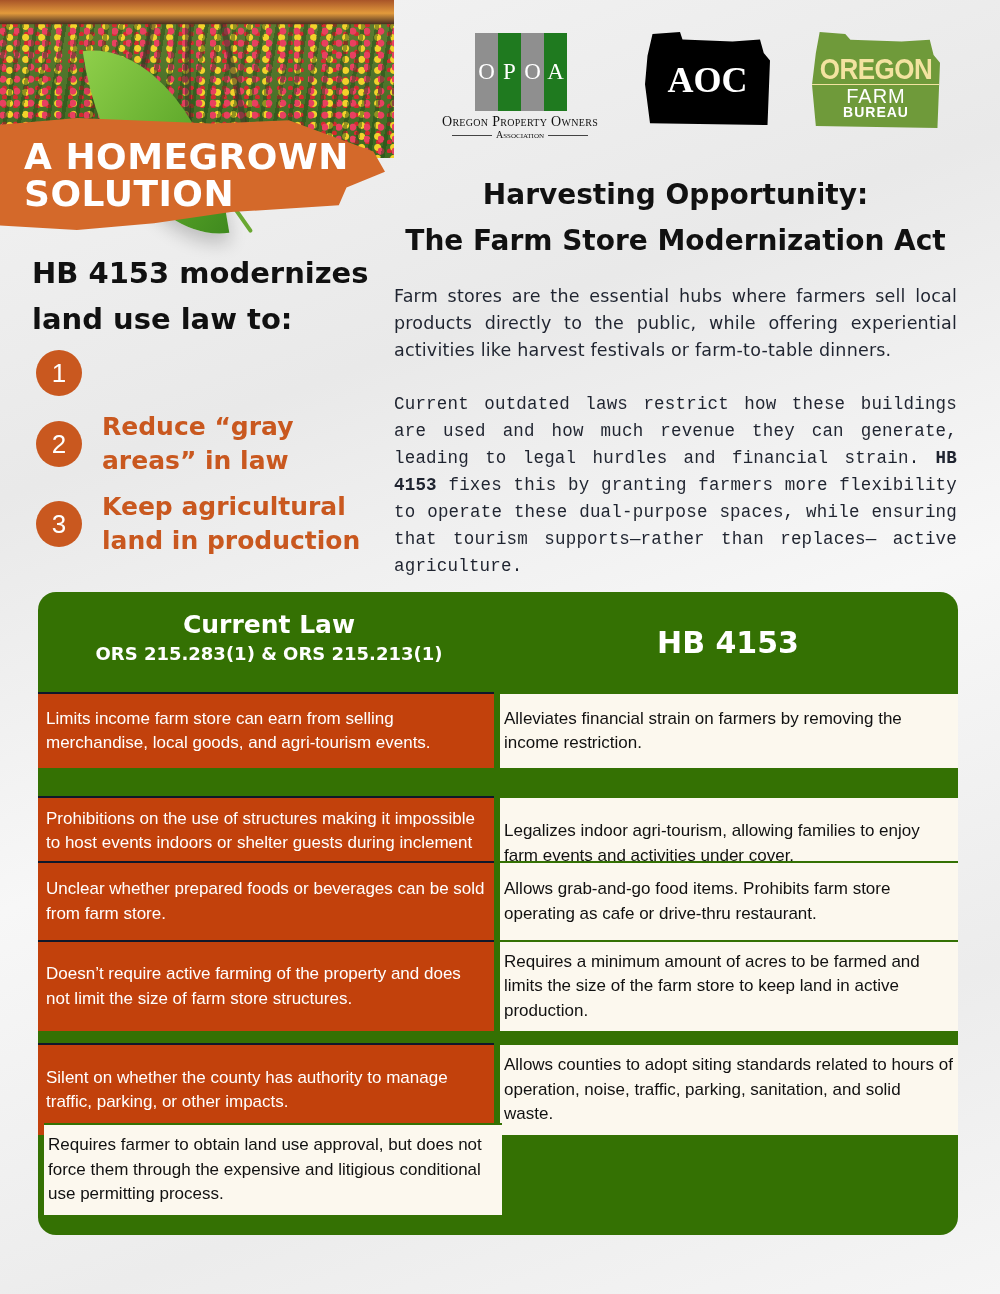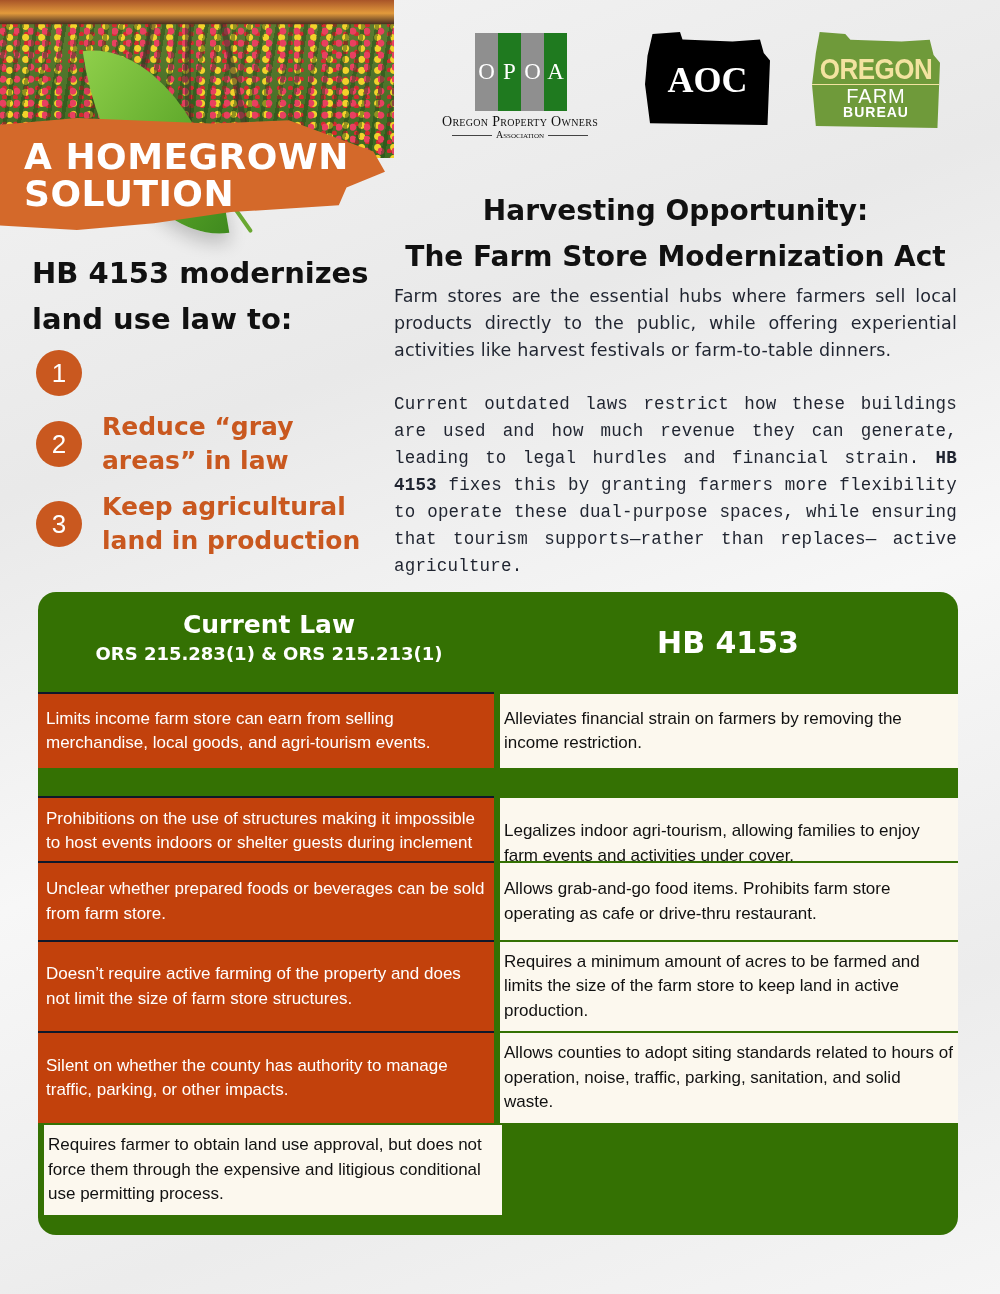--- a/index.html
+++ b/index.html
@@ -97,21 +97,21 @@
     font-family: "Liberation Sans", sans-serif; flex: none;
   }
   .goal-text {
     margin-left: 20px; color: #c9581f; font-family: "DejaVu Sans", sans-serif; font-weight: 700;
     font-size: 25px; line-height: 34px; width: 270px;
   }
 
   
   .title {
     position: absolute; left: 388px; top: 172px; width: 575px; text-align: center;
-    font-family: "DejaVu Sans", sans-serif; font-weight: 700; font-size: 28px; line-height: 46px; color: #111; margin-top: 16px;
+    font-family: "DejaVu Sans", sans-serif; font-weight: 700; font-size: 28px; line-height: 46px; color: #111;
   }
   .para {
     position: absolute; left: 394px; width: 563px;
     font-family: "DejaVu Sans", sans-serif; font-size: 17.5px; line-height: 27px; color: #1f2430;
     text-align: justify; letter-spacing: 0.2px;
   }
   .para b { font-weight: 700; }
 
   
   .table {
@@ -214,21 +214,21 @@
       <div class="td-right">Legalizes indoor agri-tourism, allowing families to enjoy farm events and activities under cover.</div>
     </div>
     <div class="tr" style="top:169px;height:79px;">
       <div class="td-left">Unclear whether prepared foods or beverages can be sold from farm store.</div>
       <div class="td-right">Allows grab-and-go food items. Prohibits farm store operating as cafe or drive-thru restaurant.</div>
     </div>
     <div class="tr" style="top:248px;height:91px;">
       <div class="td-left">Doesn’t require active farming of the property and does not limit the size of farm store structures.</div>
       <div class="td-right">Requires a minimum amount of acres to be farmed and limits the size of the farm store to keep land in active production.</div>
     </div>
-    <div class="tr" style="top:339px;height:92px;">
+    <div class="tr" style="top:351px;height:92px;">
       <div class="td-left">Silent on whether the county has authority to manage traffic, parking, or other impacts.</div>
       <div class="td-right">Allows counties to adopt siting standards related to hours of operation, noise, traffic, parking, sanitation, and solid waste.</div>
     </div>
     <div class="tr" style="top:431px;height:92px;">
       <div class="td-right">Requires farmer to obtain land use approval, but does not force them through the expensive and litigious conditional use permitting process.</div>
     </div>
   </div>
 </div>
 
 </body></html>

